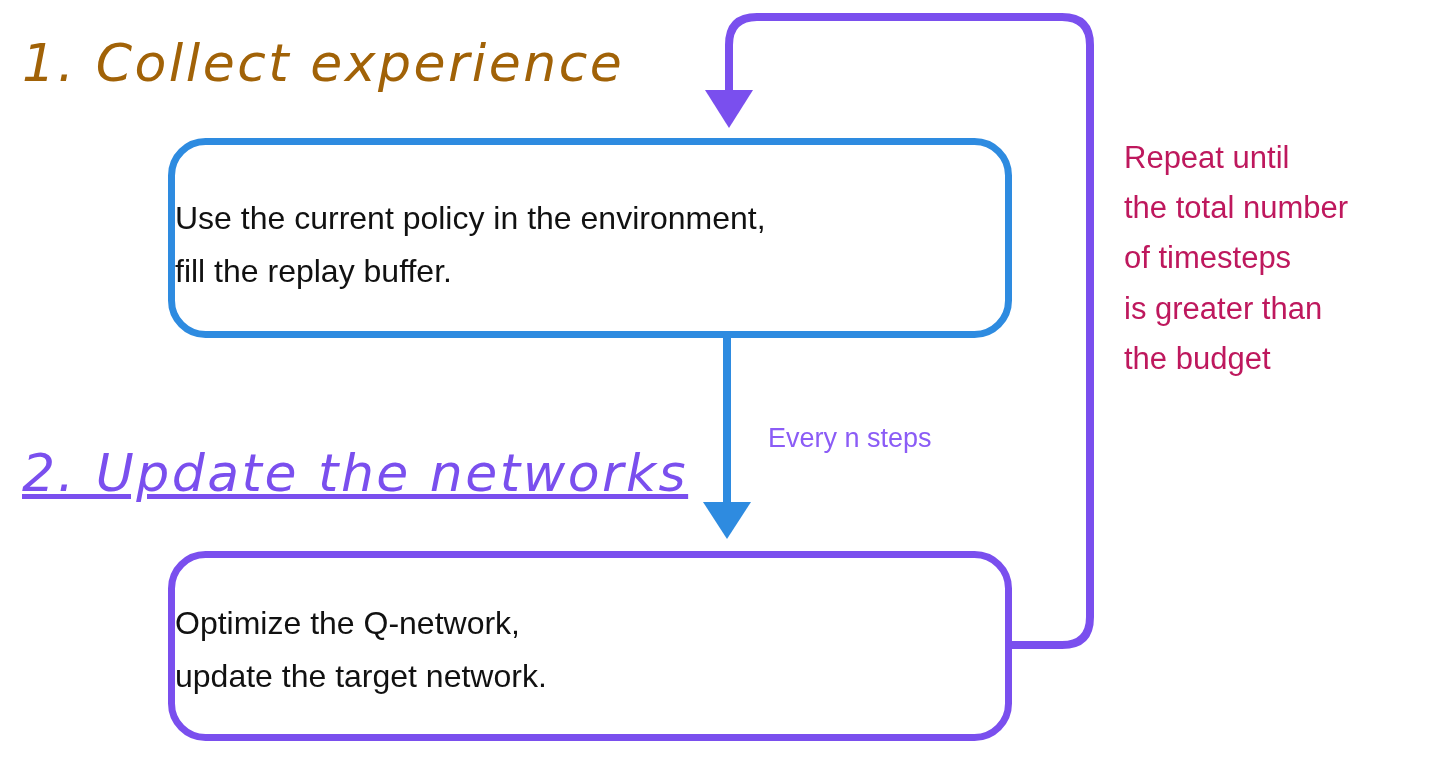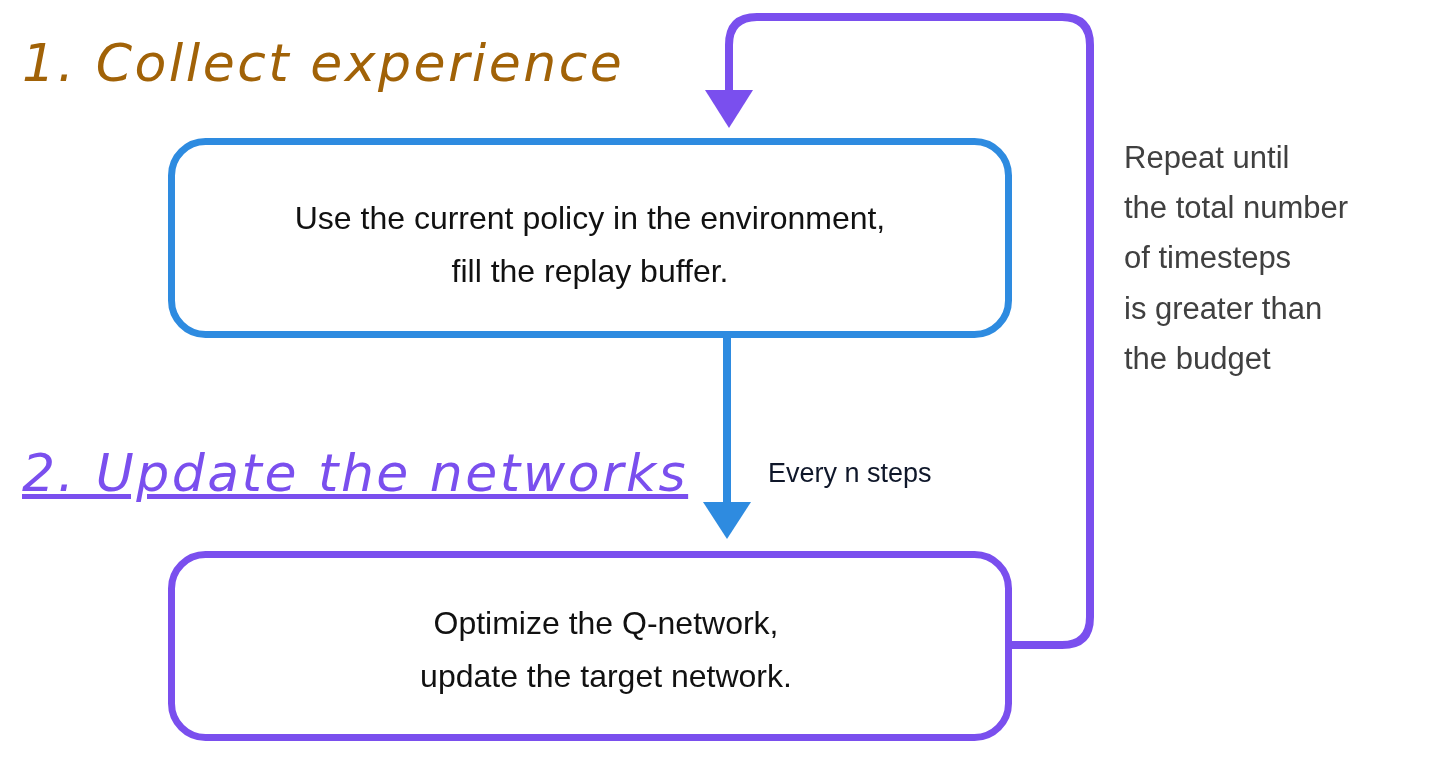--- a/index.html
+++ b/index.html
@@ -50,21 +50,20 @@
     left: 22px;
     top: 447px;
     font-size: 52px;
     color: #7A4FEE;
     text-decoration: underline;
   }
 
   
   .box-text {
     position: absolute;
-    text-align: center;
     color: #111111;
     font-size: 32px;
     line-height: 1.65;
     white-space: pre-line;
     font-weight: 400;
   }
   #box-collect-text {
     left: 175px;
     top: 192px;
     width: 830px;
@@ -74,32 +73,31 @@
     top: 597px;
     width: 862px;
   }
 
   
   #edge-label-every-n {
     position: absolute;
     left: 768px;
     top: 423px;
     font-size: 27px;
-    color: #0f172a;
+    color: #8b5cf6;
     white-space: nowrap;
-    margin-top: 35px;
   }
   #repeat-note {
     position: absolute;
     left: 1124px;
     top: 133px;
     width: 320px;
     font-size: 31px;
     line-height: 1.62;
-    color: #404040;
+    color: #be185d;
     white-space: pre-line;
   }
 </style>
 </head>
 <body>
 
 <div id="diagram-root">
 
   <svg id="connector-layer" viewBox="0 0 1447 760">
 

